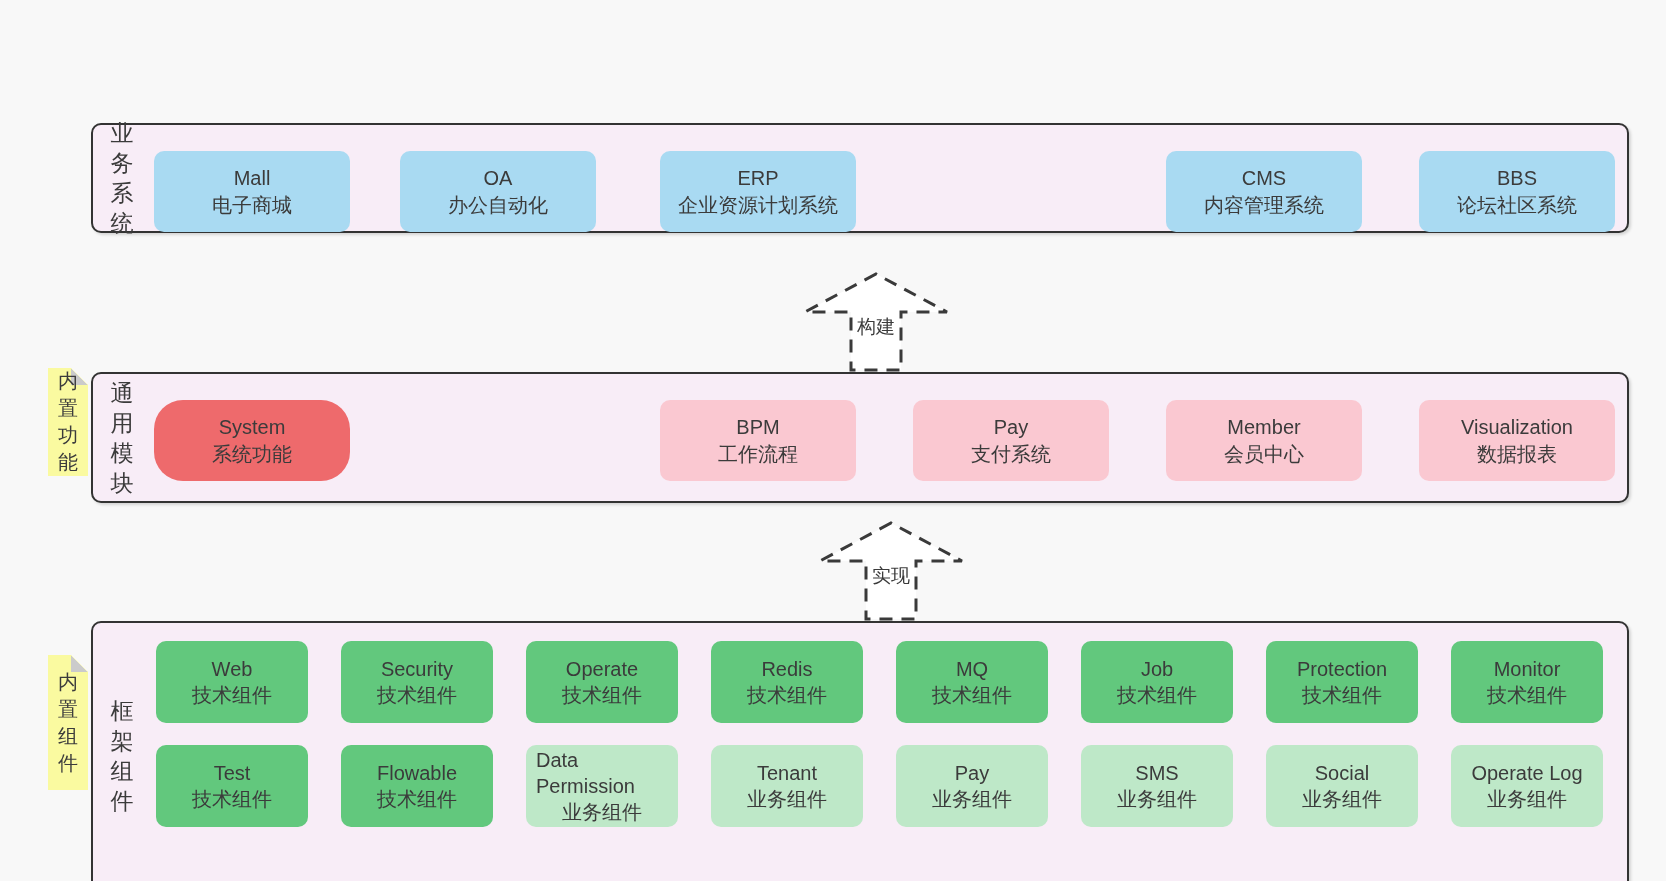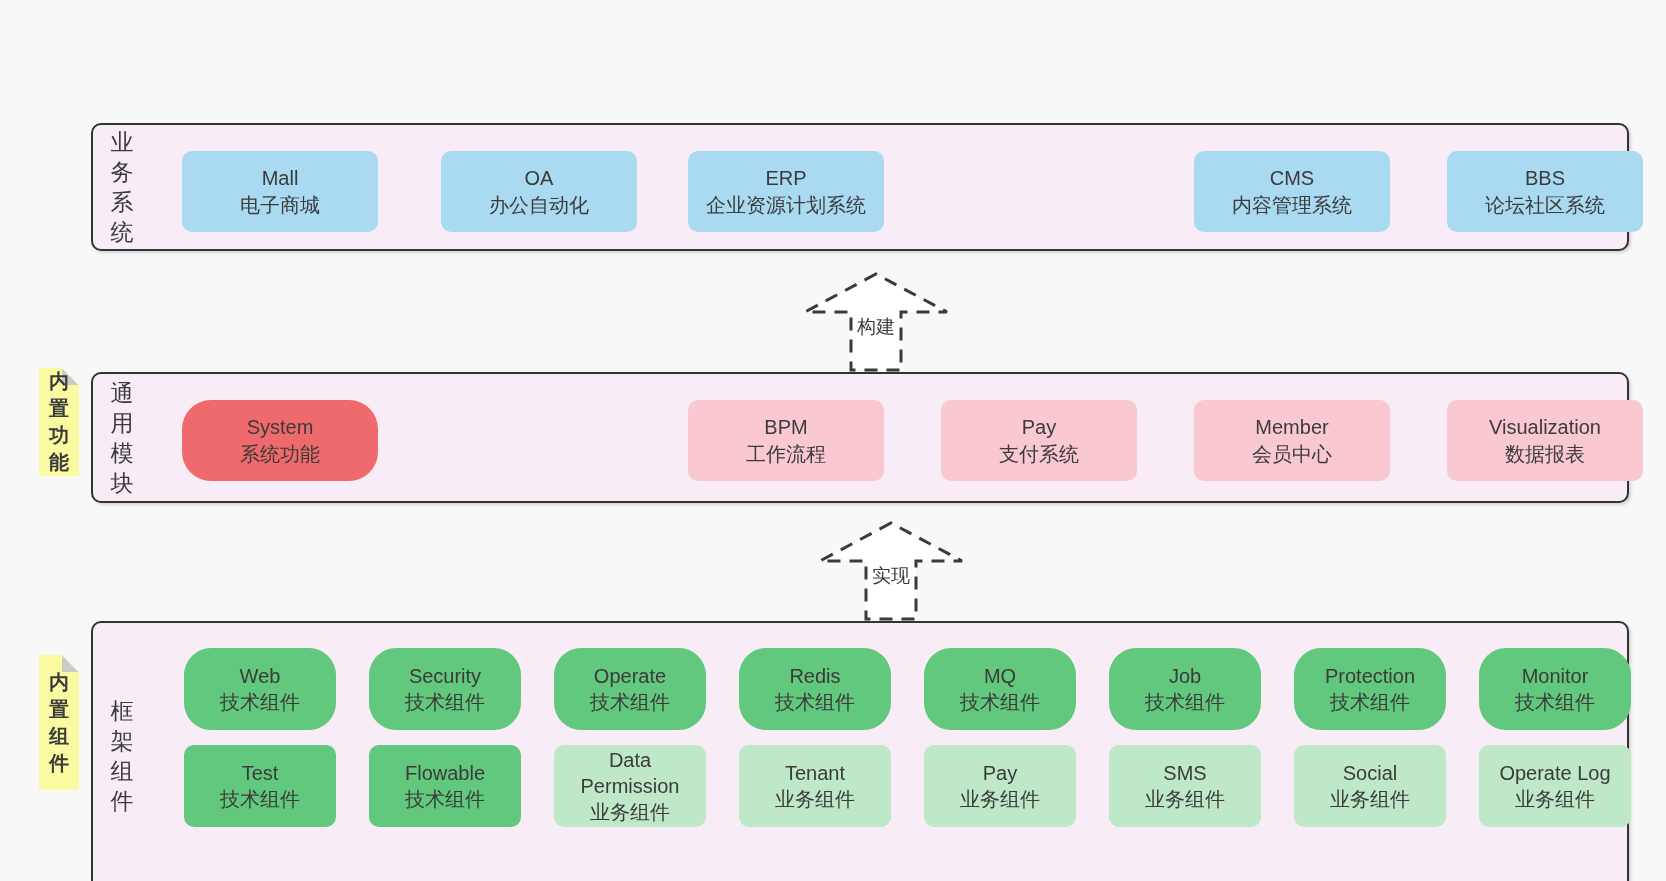--- a/index.html
+++ b/index.html
@@ -15,67 +15,65 @@
   
   .panel{
     position:absolute;left:91px;width:1538px;
     background:var(--panel-bg,#f8edf7);
     border:2px solid var(--panel-border,#333);
     border-radius:10px;
     box-shadow:2px 2px 3px rgba(0,0,0,.14);
     box-sizing:border-box;
     z-index:2;
   }
-  #panel-business  {top:123px;height:128px;}
+  #panel-business  {top:123px;height:110px;}
   #panel-modules   {top:372px;height:131px;}
   #panel-components{top:621px;height:270px;}
 
   .vtext{
     width:26px;
     word-break:break-all;
     text-align:center;
   }
   .panel-label{
     position:absolute;left:16px;top:0;bottom:0;
     display:flex;align-items:center;justify-content:center;
     font-size:23px;line-height:30px;
   }
 
   
   .box{
     position:absolute;
     border-radius:10px;
     display:flex;flex-direction:column;
     align-items:center;justify-content:center;
-    text-align:center;
     font-size:20px;line-height:27px;
-    padding:12px 10px;box-sizing:border-box;margin-left:28px;
+    padding:12px 10px;box-sizing:border-box;
   }
   .box-lg{width:196px;height:81px;top:26px;}
   .box-sm{width:152px;height:82px;line-height:26px;}
-  .row-1 .box-sm{top:25px;border-radius:27px;}
+  .row-1 .box-sm{top:18px;}
   .row-2 .box-sm{top:122px;}
   .c-blue       {background:var(--blue,#a9daf2);}
   .c-red        {background:var(--red,#ee6a6c);border-radius:29px;}
   .c-pink       {background:var(--pink,#fac8d1);}
   .c-green-dark {background:var(--green-dark,#62c87d);}
   .c-green-light{background:var(--green-light,#bee8c8);}
 
   
-  .col6-0{left:61px;}  .col6-1{left:320px;} .col6-2{left:567px;}
+  .col6-0{left:61px;}  .col6-1{left:307px;} .col6-2{left:567px;}
   .col6-3{left:820px;} .col6-4{left:1073px;}.col6-5{left:1326px;}
   
   .col8-0{left:63px;}  .col8-1{left:248px;} .col8-2{left:433px;} .col8-3{left:618px;}
   .col8-4{left:803px;} .col8-5{left:988px;} .col8-6{left:1173px;}.col8-7{left:1358px;}
 
   
   .note{
-    position:absolute;left:39px;width:40px;
+    position:absolute;left:48px;width:40px;
     z-index:1;
-    font-weight:bold;
   }
   #note-features  {top:368px;height:108px;}
   #note-components{top:655px;height:135px;}
   .note-body{
     position:absolute;inset:0;
     background:var(--note-bg,#fafaa0);
     clip-path:polygon(0 0,calc(100% - 17px) 0,100% 17px,100% 100%,0 100%);
     box-shadow:1px 1px 2px rgba(0,0,0,.12);
   }
   .note-fold{

